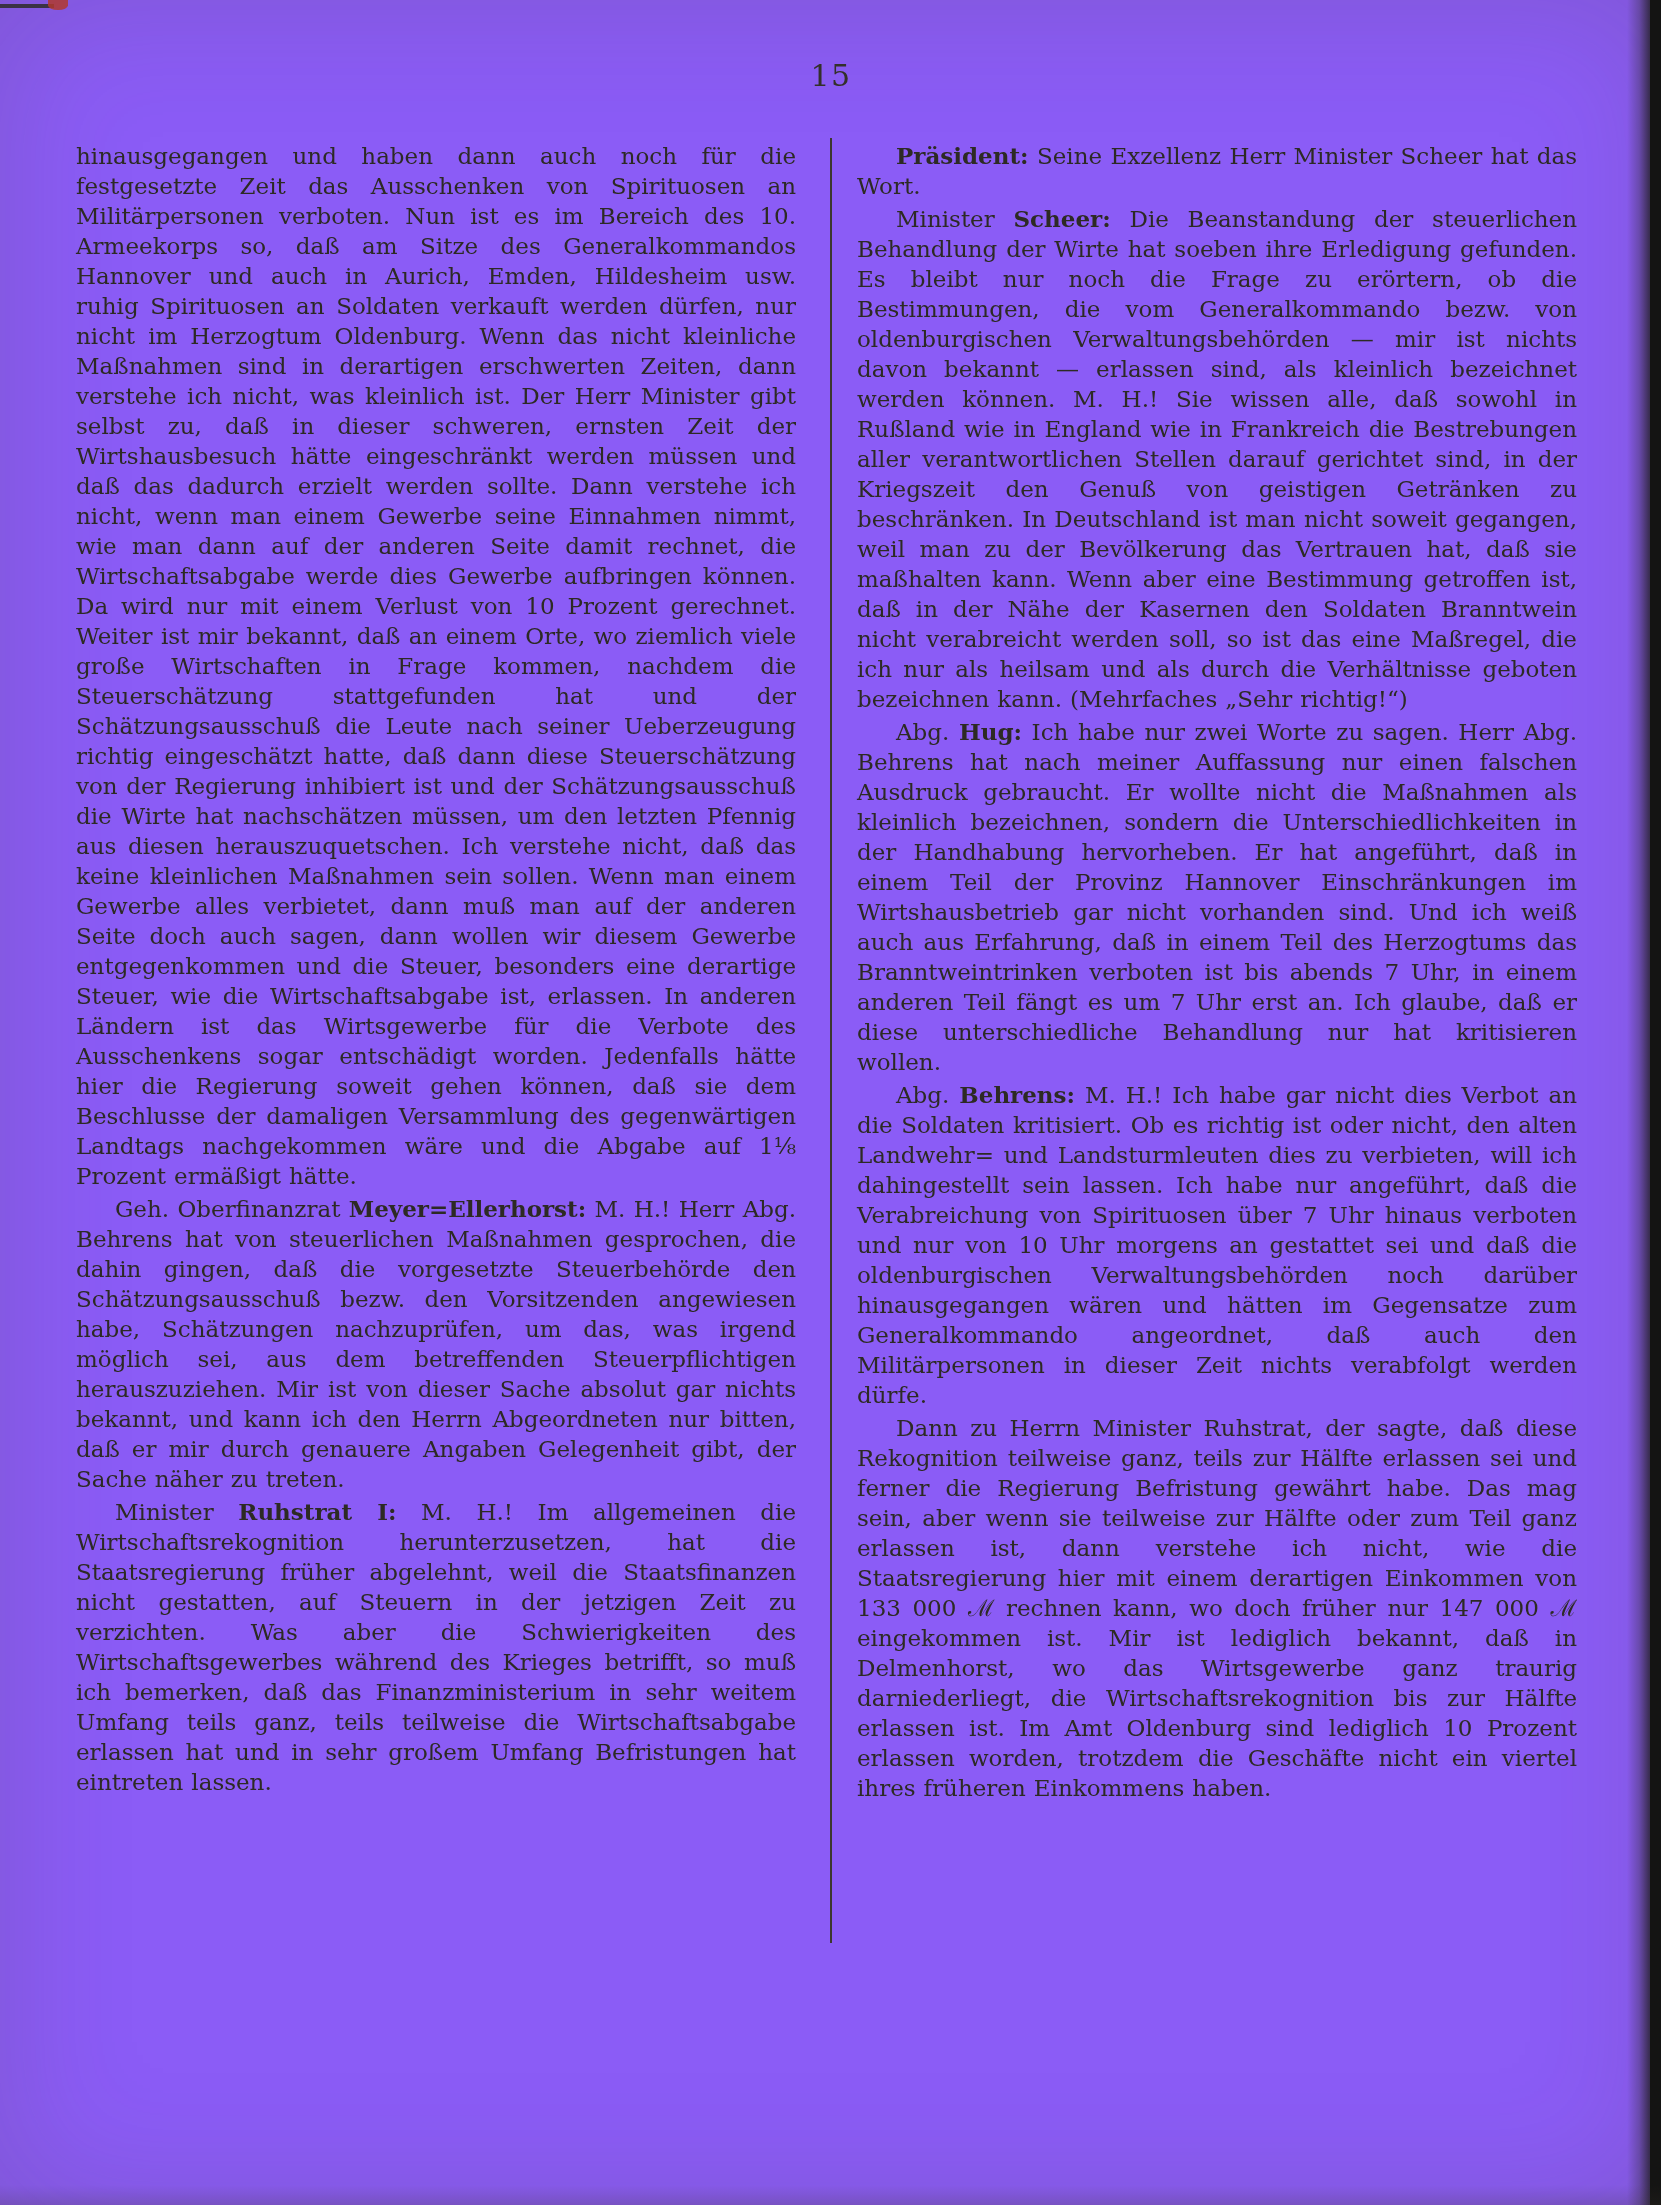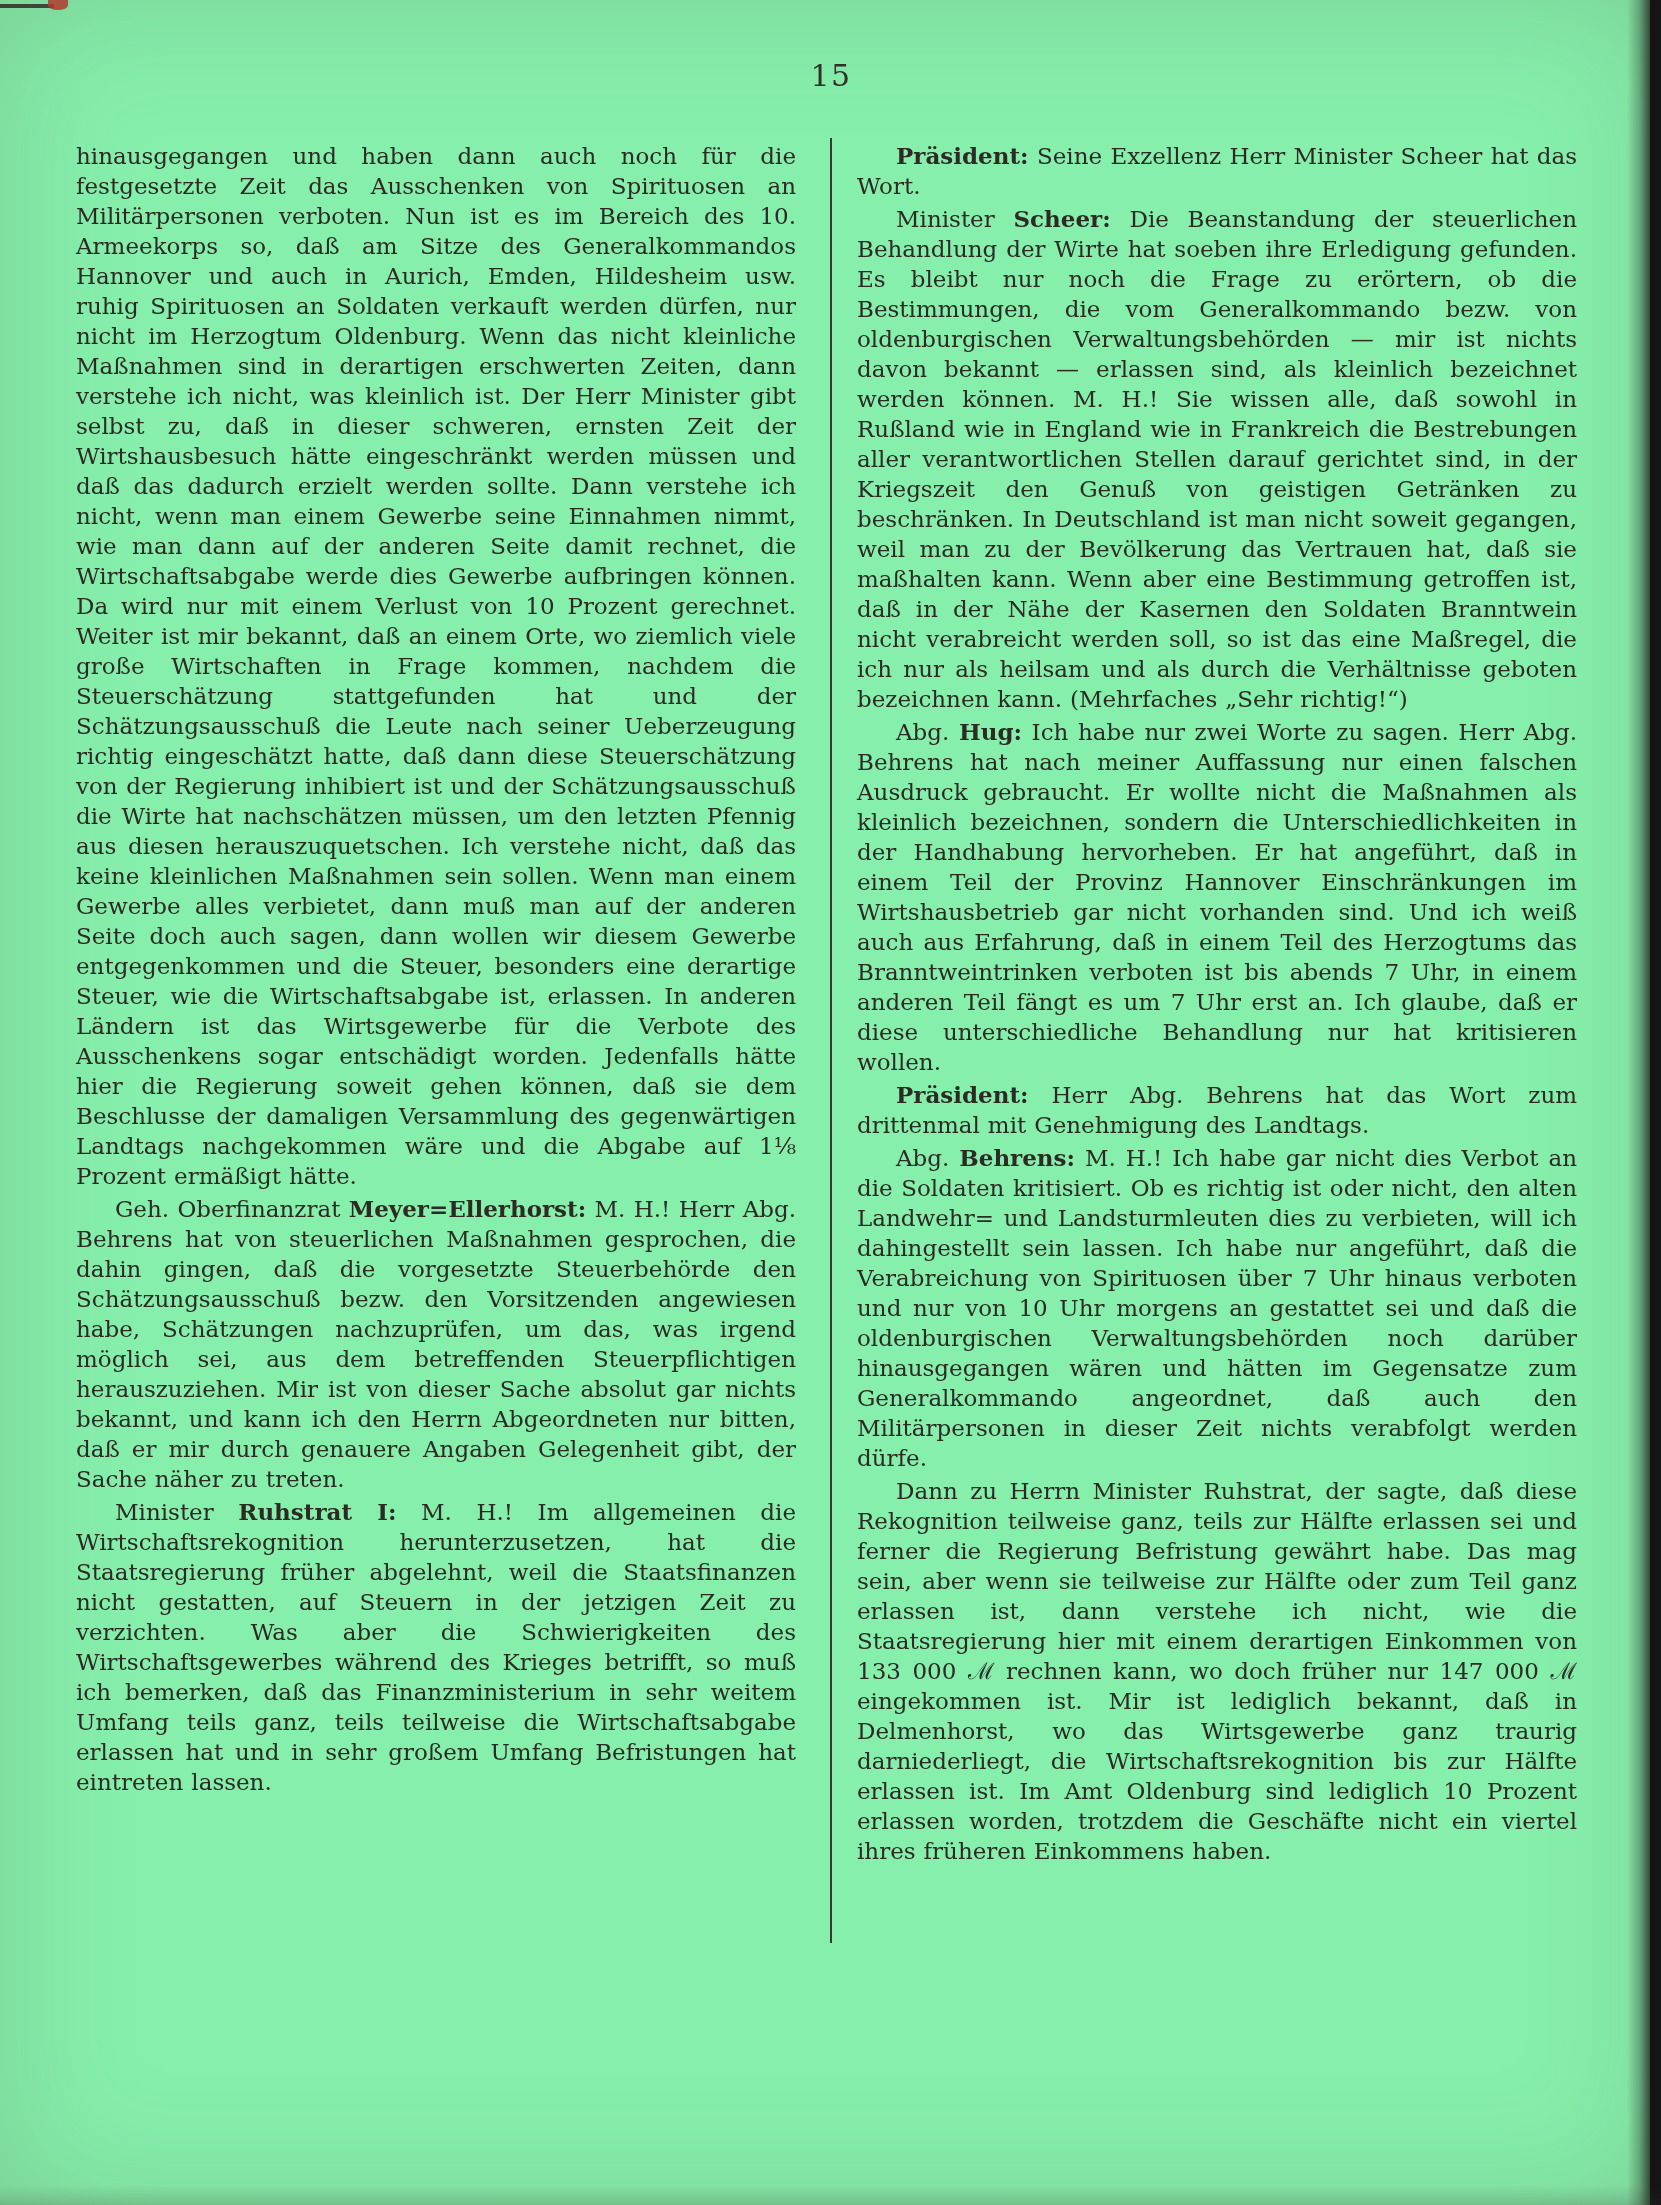--- a/index.html
+++ b/index.html
@@ -87,37 +87,36 @@
   .scan-smudge-bottom {
     position: absolute;
     bottom: 0; left: 0;
     width: 100%; height: 20.4px;
     background: linear-gradient(to bottom, rgba(60,55,45,0) 0%, rgba(60,55,45,0.18) 100%);
   }
 </style>
 </head>
 <body>
 
-<div class="page" style="background: #86efac; color: rgb(45, 42, 36);">
+<div class="page" style="background: #8b5cf6; color: rgb(45, 42, 36);">
 
   <div class="page-number">15</div>
 
   <div class="divider"></div>
 
   <div class="content">
     <div class="column">
         <p class="para"><span>hinausgegangen und haben dann auch noch für die festgesetzte Zeit das Ausschenken von Spirituosen an Militärpersonen verboten. Nun ist es im Bereich des 10. Armeekorps so, daß am Sitze des Generalkommandos Hannover und auch in Aurich, Emden, Hildesheim usw. ruhig Spirituosen an Soldaten verkauft werden dürfen, nur nicht im Herzogtum Oldenburg. Wenn das nicht kleinliche Maßnahmen sind in derartigen erschwerten Zeiten, dann verstehe ich nicht, was kleinlich ist. Der Herr Minister gibt selbst zu, daß in dieser schweren, ernsten Zeit der Wirtshausbesuch hätte eingeschränkt werden müssen und daß das dadurch erzielt werden sollte. Dann verstehe ich nicht, wenn man einem Gewerbe seine Einnahmen nimmt, wie man dann auf der anderen Seite damit rechnet, die Wirtschaftsabgabe werde dies Gewerbe aufbringen können. Da wird nur mit einem Verlust von 10 Prozent gerechnet. Weiter ist mir bekannt, daß an einem Orte, wo ziemlich viele große Wirtschaften in Frage kommen, nachdem die Steuerschätzung stattgefunden hat und der Schätzungsausschuß die Leute nach seiner Ueberzeugung richtig eingeschätzt hatte, daß dann diese Steuerschätzung von der Regierung inhibiert ist und der Schätzungsausschuß die Wirte hat nachschätzen müssen, um den letzten Pfennig aus diesen herauszuquetschen. Ich verstehe nicht, daß das keine kleinlichen Maßnahmen sein sollen. Wenn man einem Gewerbe alles verbietet, dann muß man auf der anderen Seite doch auch sagen, dann wollen wir diesem Gewerbe entgegenkommen und die Steuer, besonders eine derartige Steuer, wie die Wirtschaftsabgabe ist, erlassen. In anderen Ländern ist das Wirtsgewerbe für die Verbote des Ausschenkens sogar entschädigt worden. Jedenfalls hätte hier die Regierung soweit gehen können, daß sie dem Beschlusse der damaligen Versammlung des gegenwärtigen Landtags nachgekommen wäre und die Abgabe auf 1⅛ Prozent ermäßigt hätte.</span></p>
         <p class="para indent"><span>Geh. Oberfinanzrat </span><span class="bold">Meyer=Ellerhorst:</span><span> M. H.! Herr Abg. Behrens hat von steuerlichen Maßnahmen gesprochen, die dahin gingen, daß die vorgesetzte Steuerbehörde den Schätzungsausschuß bezw. den Vorsitzenden angewiesen habe, Schätzungen nachzuprüfen, um das, was irgend möglich sei, aus dem betreffenden Steuerpflichtigen herauszuziehen. Mir ist von dieser Sache absolut gar nichts bekannt, und kann ich den Herrn Abgeordneten nur bitten, daß er mir durch genauere Angaben Gelegenheit gibt, der Sache näher zu treten.</span></p>
         <p class="para indent"><span>Minister </span><span class="bold">Ruhstrat I:</span><span> M. H.! Im allgemeinen die Wirtschaftsrekognition herunterzusetzen, hat die Staatsregierung früher abgelehnt, weil die Staatsfinanzen nicht gestatten, auf Steuern in der jetzigen Zeit zu verzichten. Was aber die Schwierigkeiten des Wirtschaftsgewerbes während des Krieges betrifft, so muß ich bemerken, daß das Finanzministerium in sehr weitem Umfang teils ganz, teils teilweise die Wirtschaftsabgabe erlassen hat und in sehr großem Umfang Befristungen hat eintreten lassen.</span></p>
       </div>
     <div class="column">
         <p class="para indent"><span class="bold">Präsident:</span><span> Seine Exzellenz Herr Minister Scheer hat das Wort.</span></p>
         <p class="para indent"><span>Minister </span><span class="bold">Scheer:</span><span> Die Beanstandung der steuerlichen Behandlung der Wirte hat soeben ihre Erledigung gefunden. Es bleibt nur noch die Frage zu erörtern, ob die Bestimmungen, die vom Generalkommando bezw. von oldenburgischen Verwaltungsbehörden — mir ist nichts davon bekannt — erlassen sind, als kleinlich bezeichnet werden können. M. H.! Sie wissen alle, daß sowohl in Rußland wie in England wie in Frankreich die Bestrebungen aller verantwortlichen Stellen darauf gerichtet sind, in der Kriegszeit den Genuß von geistigen Getränken zu beschränken. In Deutschland ist man nicht soweit gegangen, weil man zu der Bevölkerung das Vertrauen hat, daß sie maßhalten kann. Wenn aber eine Bestimmung getroffen ist, daß in der Nähe der Kasernen den Soldaten Branntwein nicht verabreicht werden soll, so ist das eine Maßregel, die ich nur als heilsam und als durch die Verhältnisse geboten bezeichnen kann. (Mehrfaches „Sehr richtig!“)</span></p>
         <p class="para indent"><span>Abg. </span><span class="bold">Hug:</span><span> Ich habe nur zwei Worte zu sagen. Herr Abg. Behrens hat nach meiner Auffassung nur einen falschen Ausdruck gebraucht. Er wollte nicht die Maßnahmen als kleinlich bezeichnen, sondern die Unterschiedlichkeiten in der Handhabung hervorheben. Er hat angeführt, daß in einem Teil der Provinz Hannover Einschränkungen im Wirtshausbetrieb gar nicht vorhanden sind. Und ich weiß auch aus Erfahrung, daß in einem Teil des Herzogtums das Branntweintrinken verboten ist bis abends 7 Uhr, in einem anderen Teil fängt es um 7 Uhr erst an. Ich glaube, daß er diese unterschiedliche Behandlung nur hat kritisieren wollen.</span></p>
-        <p class="para indent"><span class="bold">Präsident:</span><span> Herr Abg. Behrens hat das Wort zum drittenmal mit Genehmigung des Landtags.</span></p>
         <p class="para indent"><span>Abg. </span><span class="bold">Behrens:</span><span> M. H.! Ich habe gar nicht dies Verbot an die Soldaten kritisiert. Ob es richtig ist oder nicht, den alten Landwehr= und Landsturmleuten dies zu verbieten, will ich dahingestellt sein lassen. Ich habe nur angeführt, daß die Verabreichung von Spirituosen über 7 Uhr hinaus verboten und nur von 10 Uhr morgens an gestattet sei und daß die oldenburgischen Verwaltungsbehörden noch darüber hinausgegangen wären und hätten im Gegensatze zum Generalkommando angeordnet, daß auch den Militärpersonen in dieser Zeit nichts verabfolgt werden dürfe.</span></p>
         <p class="para indent"><span>Dann zu Herrn Minister Ruhstrat, der sagte, daß diese Rekognition teilweise ganz, teils zur Hälfte erlassen sei und ferner die Regierung Befristung gewährt habe. Das mag sein, aber wenn sie teilweise zur Hälfte oder zum Teil ganz erlassen ist, dann verstehe ich nicht, wie die Staatsregierung hier mit einem derartigen Einkommen von 133 000 ℳ rechnen kann, wo doch früher nur 147 000 ℳ eingekommen ist. Mir ist lediglich bekannt, daß in Delmenhorst, wo das Wirtsgewerbe ganz traurig darniederliegt, die Wirtschaftsrekognition bis zur Hälfte erlassen ist. Im Amt Oldenburg sind lediglich 10 Prozent erlassen worden, trotzdem die Geschäfte nicht ein viertel ihres früheren Einkommens haben.</span></p>
       </div>
   </div>
 
   <div class="scan-edge-right"></div>
   <div class="scan-edge-right-core"></div>
   <div class="scan-mark-top"></div>
   <div class="scan-mark-red"></div>
   <div class="scan-smudge-bottom"></div>

